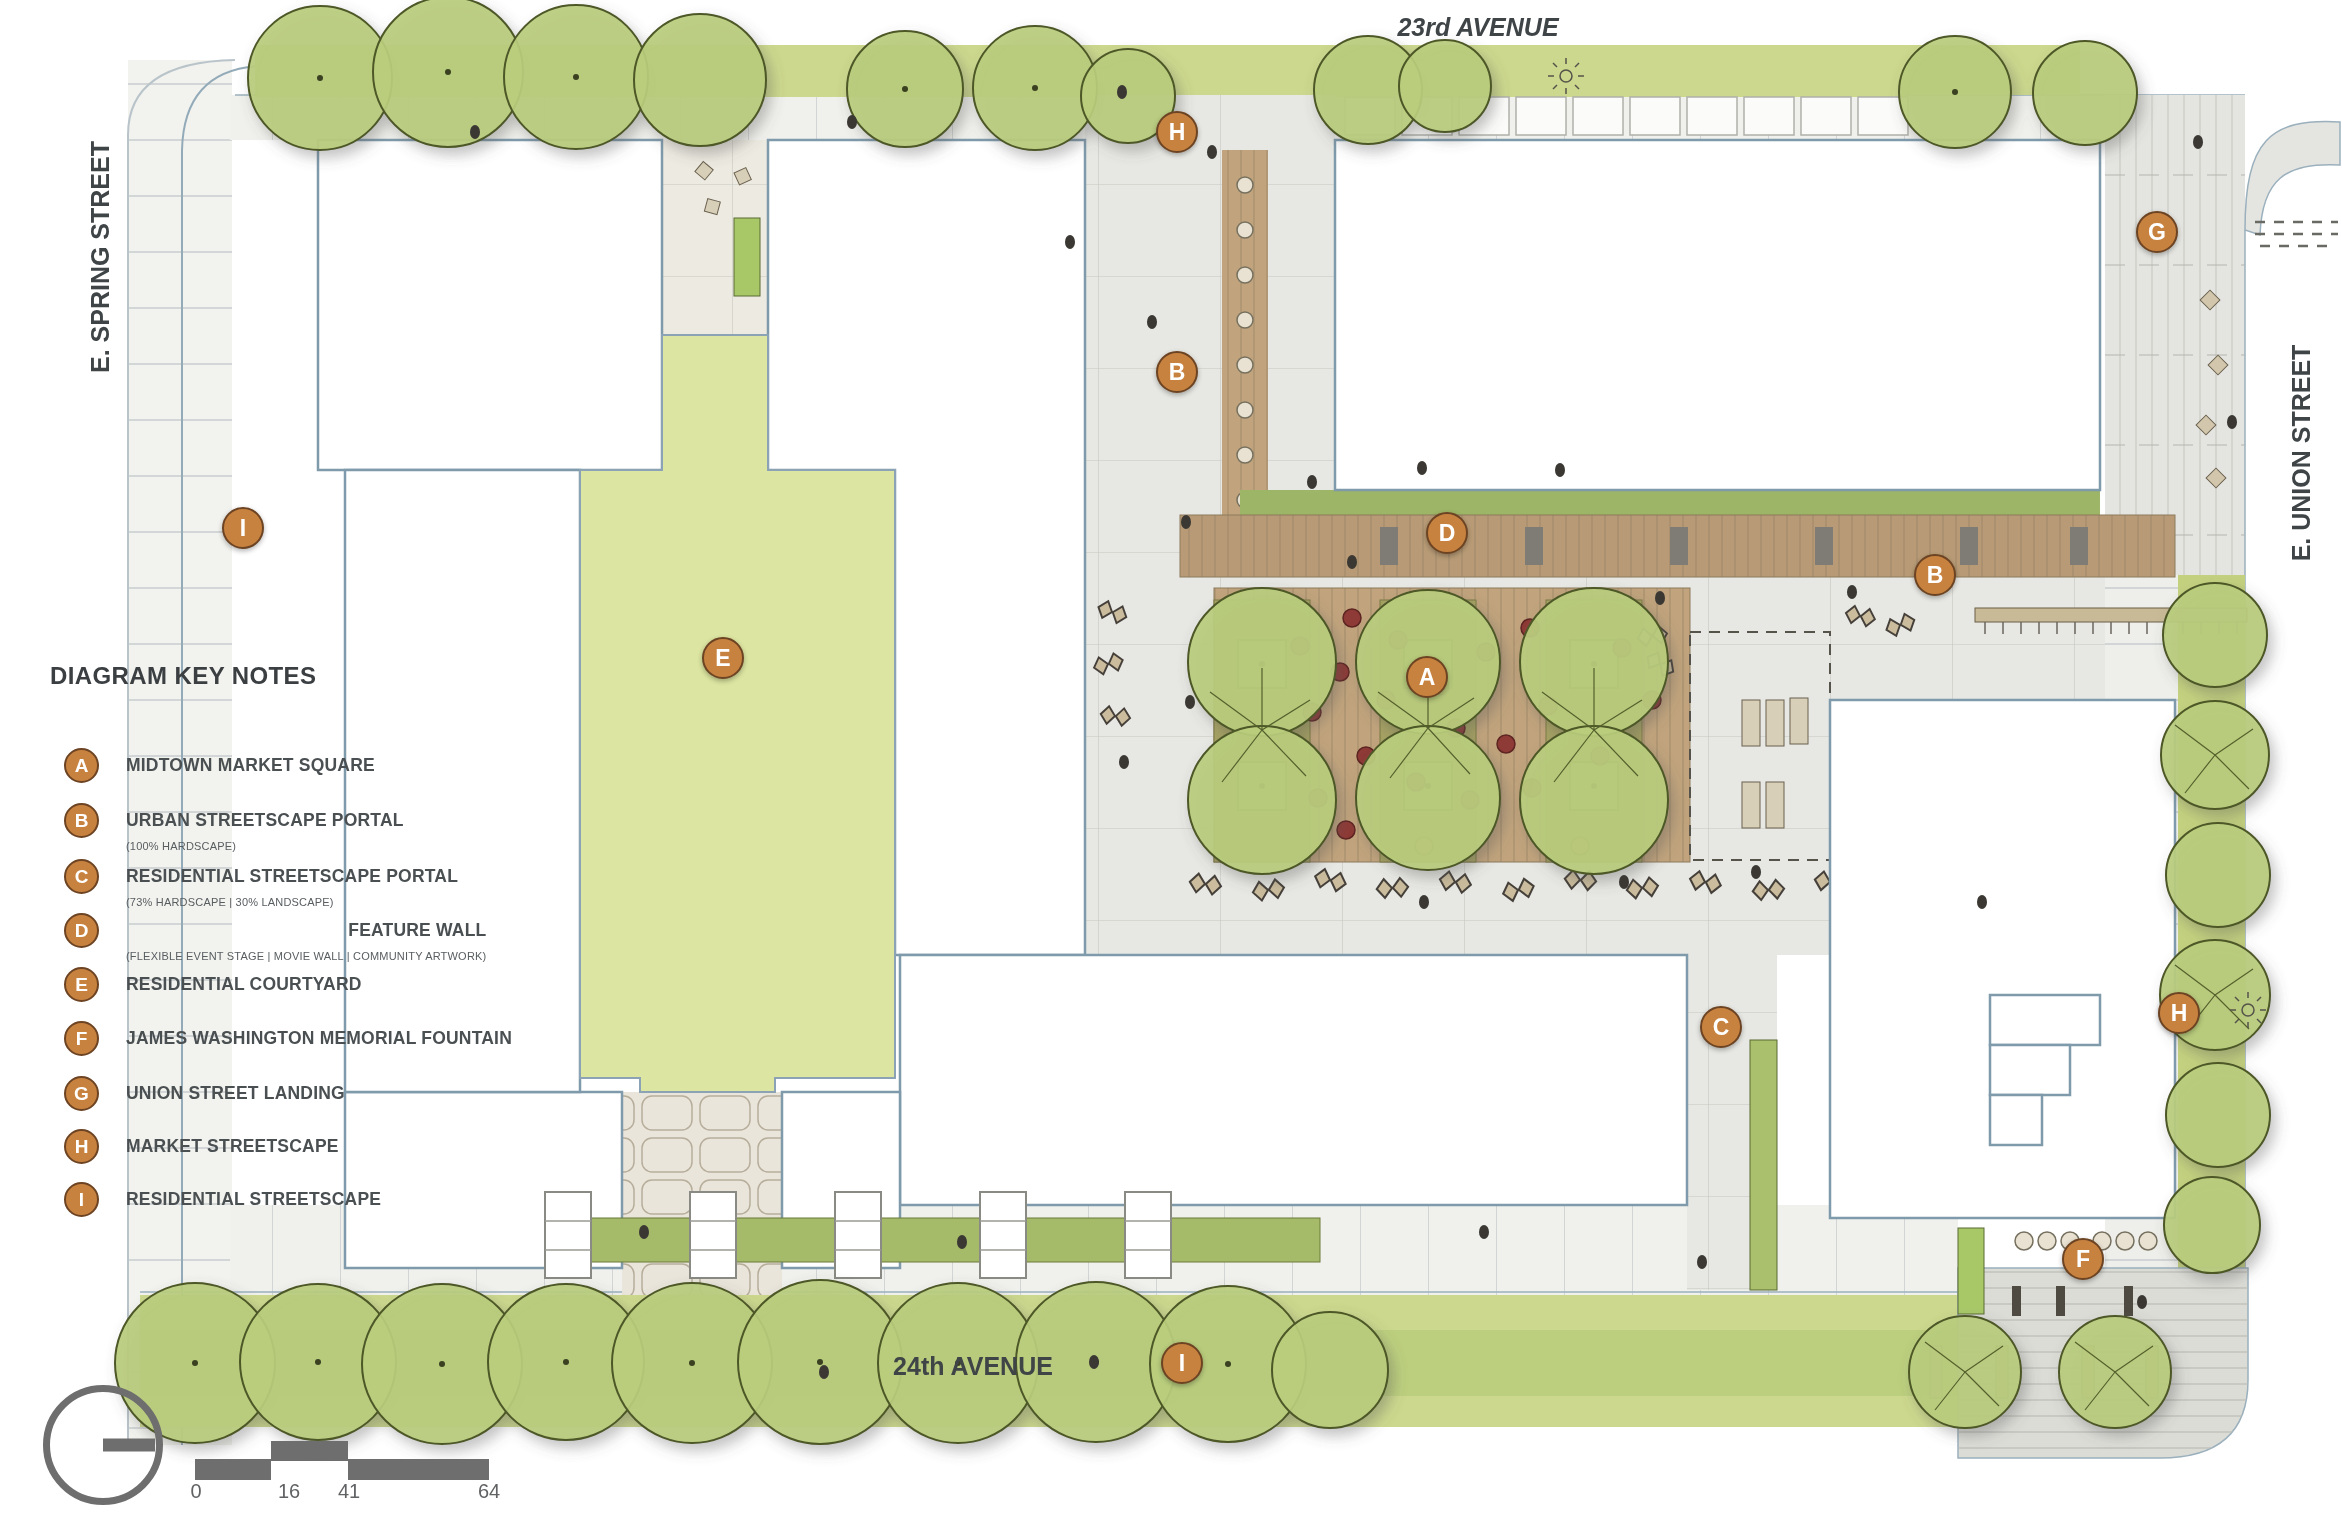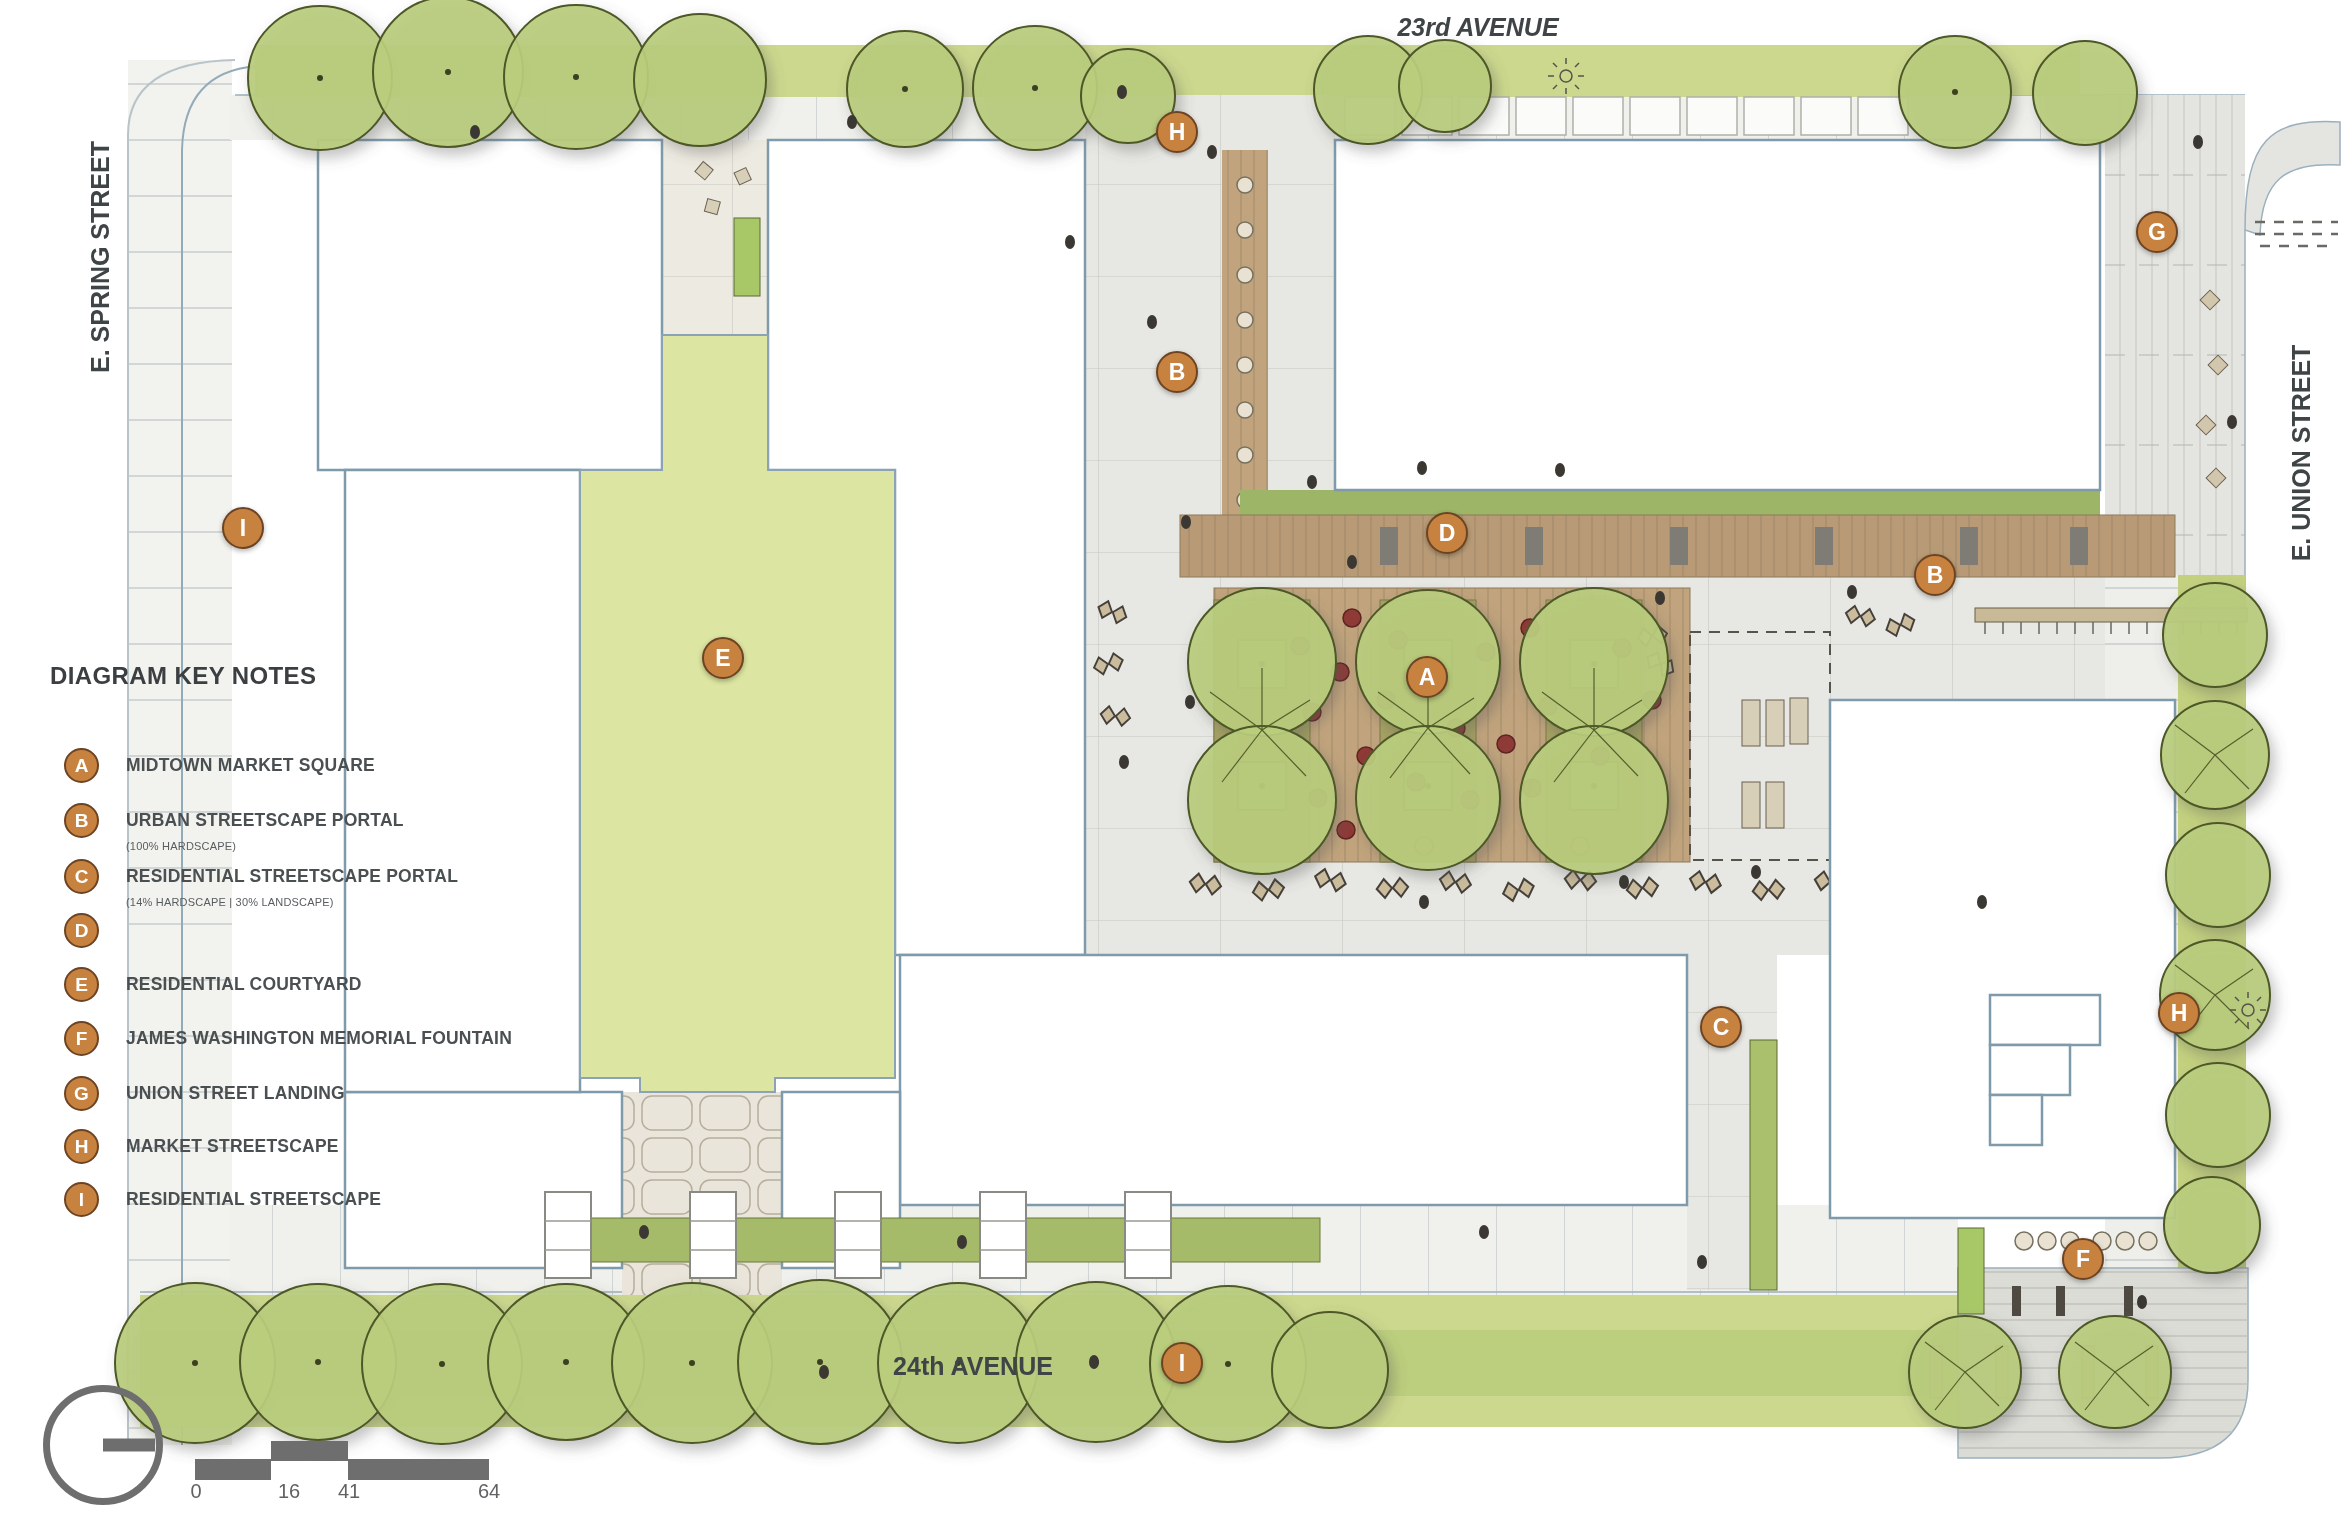--- a/index.html
+++ b/index.html
@@ -486,25 +486,29 @@
   <span class="kc">B</span>
   <span class="kt">
         <span class="kl">URBAN STREETSCAPE PORTAL</span>
         <span class="ks">(100% HARDSCAPE)</span>
       </span>
 </div>
 <div class="kn" style="top:859px">
   <span class="kc">C</span>
   <span class="kt">
         <span class="kl">RESIDENTIAL STREETSCAPE PORTAL</span>
-        <span class="ks">(14% HARDSCAPE | 30% LANDSCAPE)</span>
+        <span class="ks">(73% HARDSCAPE | 30% LANDSCAPE)</span>
       </span>
 </div>
 <div class="kn" style="top:913px">
   <span class="kc">D</span>
+  <span class="kt">
+        <span class="kl">FEATURE WALL</span>
+        <span class="ks">(FLEXIBLE EVENT STAGE | MOVIE WALL | COMMUNITY ARTWORK)</span>
+      </span>
 </div>
 <div class="kn" style="top:967px">
   <span class="kc">E</span>
   <span class="kt">
         <span class="kl">RESIDENTIAL COURTYARD</span>
         <span class="ks"></span>
       </span>
 </div>
 <div class="kn" style="top:1021px">
   <span class="kc">F</span>

